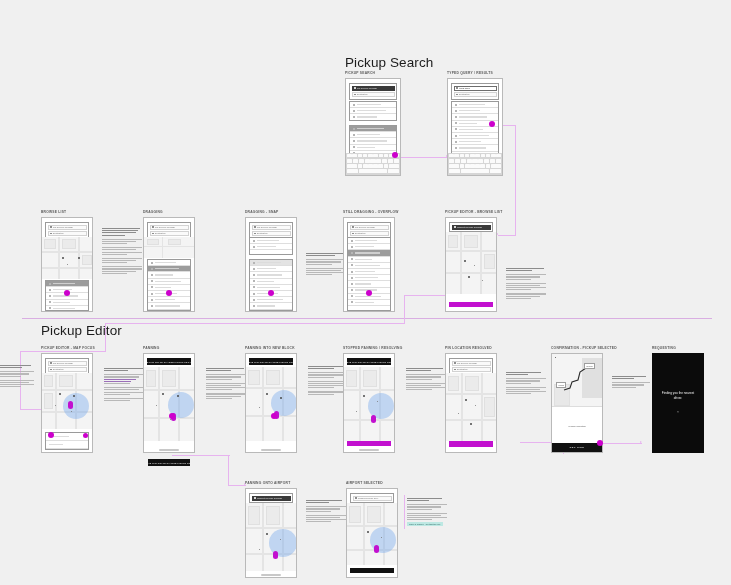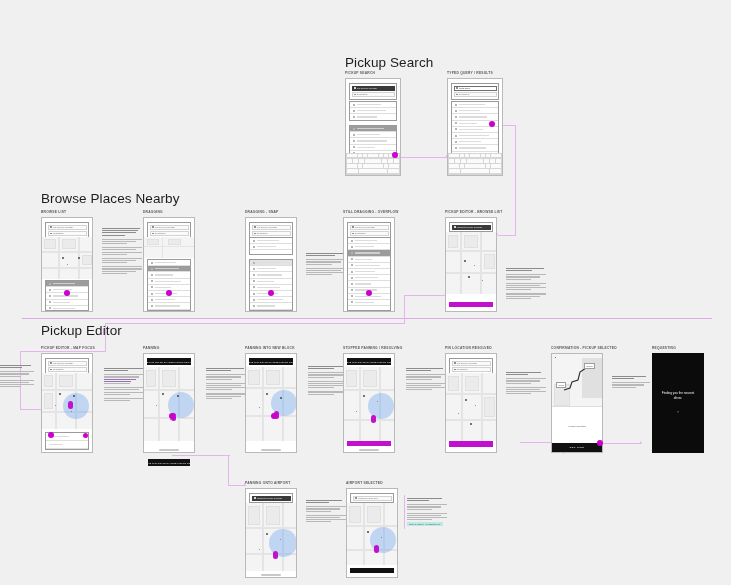--- a/index.html
+++ b/index.html
@@ -180,21 +180,20 @@
     position: absolute; background: #fff; border: 0.5px solid #9d9d9d;
     font-size: 1.9px; color: #555; padding: 0.8px 1.4px; white-space: nowrap;
   }
 </style>
 </head>
 <body>
 
 <div id="board">
 
   <div class="sec-title" style="left:345px;top:55px;">Pickup Search</div>
-  <div class="sec-title" style="left:41px;top:191px;">Browse Places Nearby</div>
   <div class="sec-title" style="left:41px;top:323px;">Pickup Editor</div>
 
   <div class="grp-box" style="left:22px;top:318px;width:690px;height:12px;border-bottom:none;border-left:none;border-right:none;"></div>
 
   <div class="flow h" style="left:398px;top:157px;width:50px;"></div>
   <div class="arrow" style="left:446px;top:155.3px;"></div>
 
   <div class="flow h" style="left:496px;top:125px;width:20px;"></div>
   <div class="flow v" style="left:515px;top:125px;height:110px;"></div>
   <div class="flow h" style="left:498px;top:235px;width:18px;"></div>

